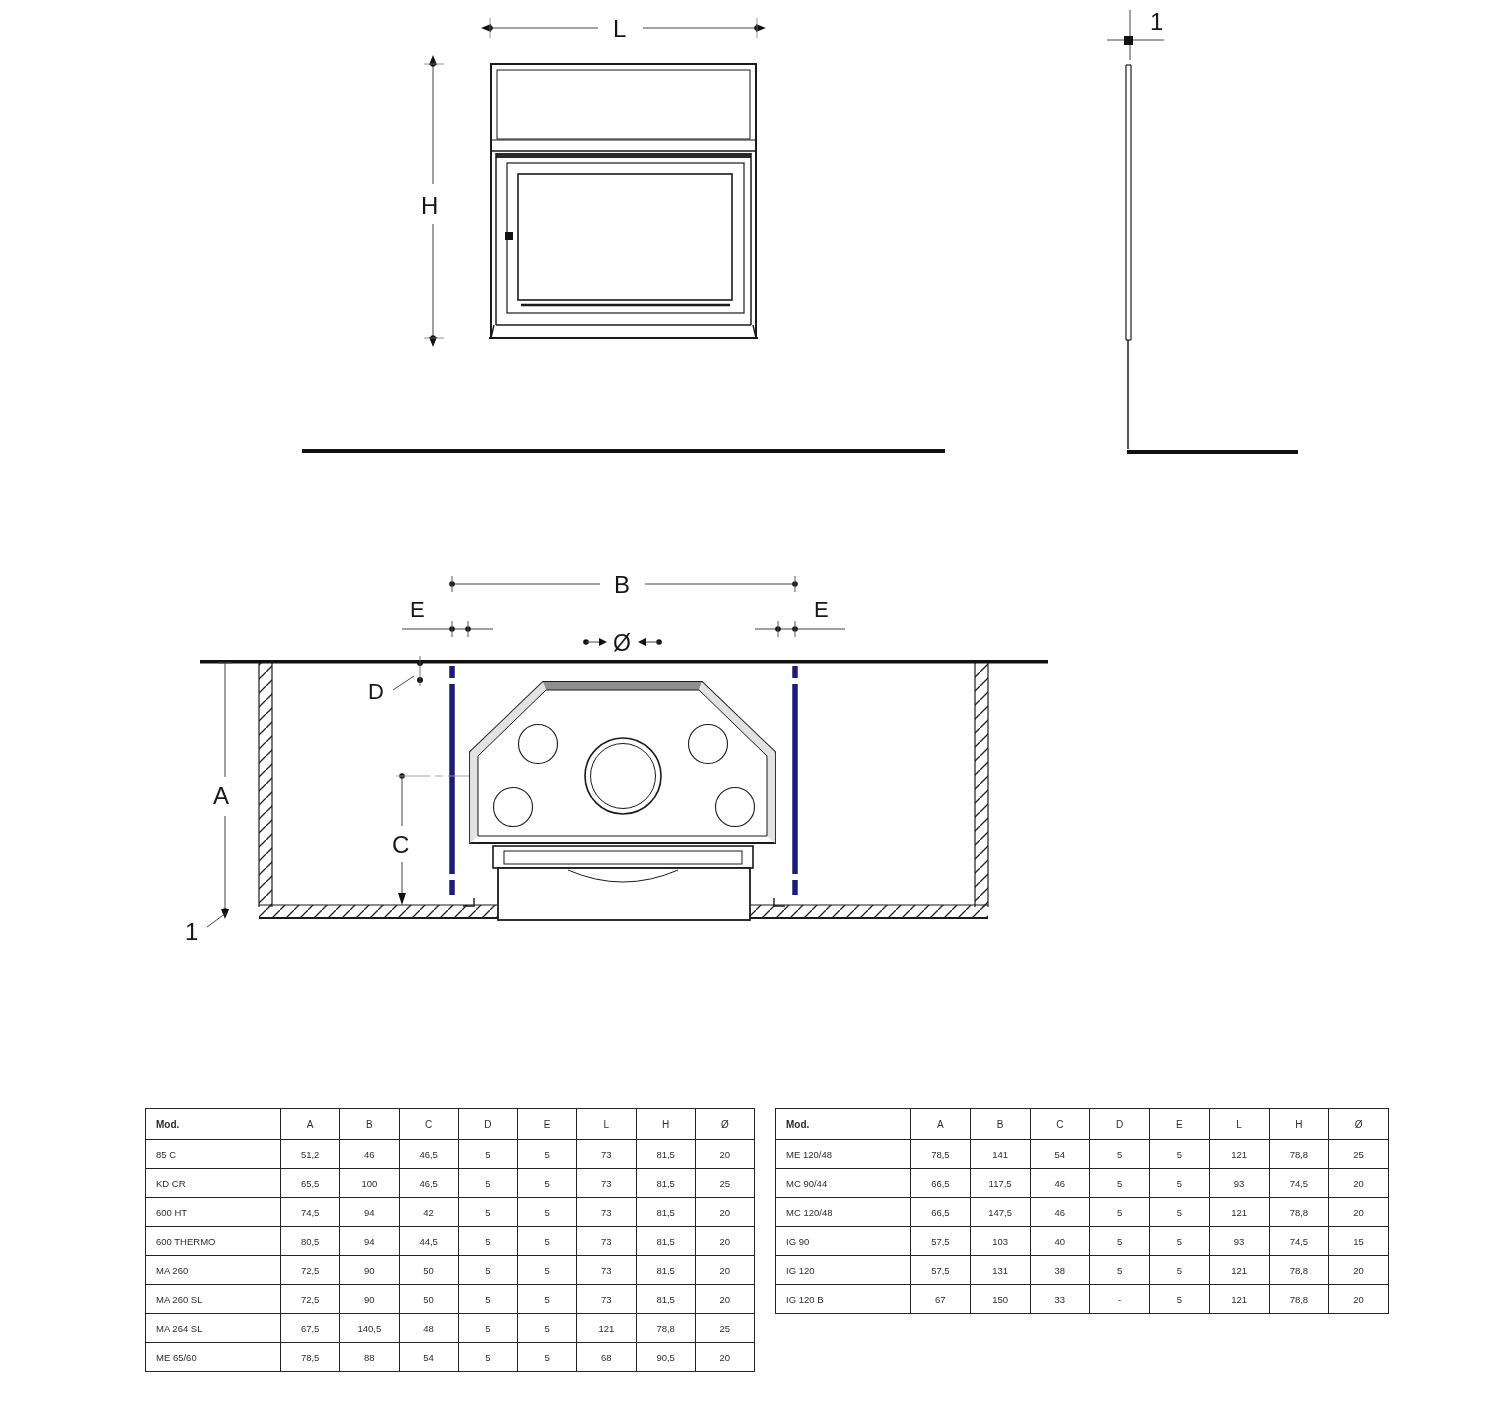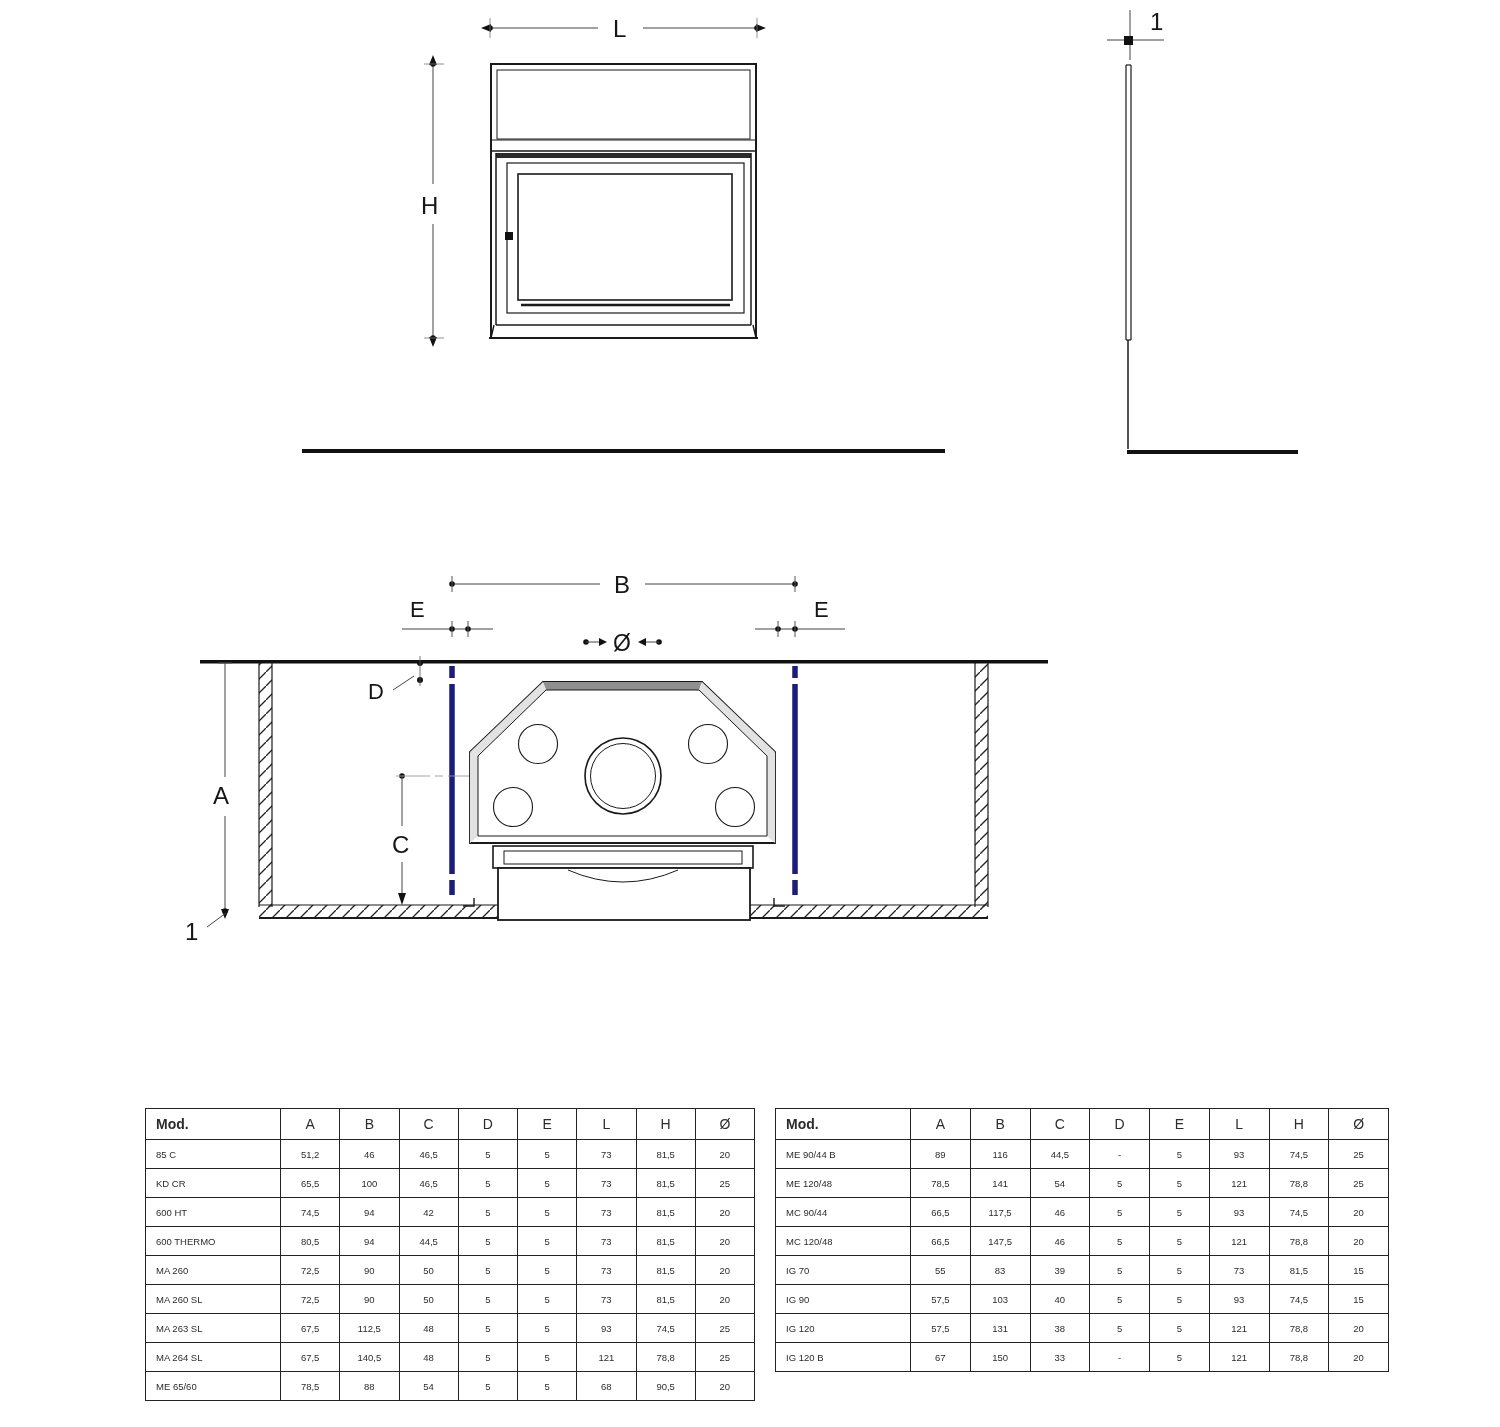--- a/index.html
+++ b/index.html
@@ -8,21 +8,21 @@
   #drawing{position:absolute;left:0;top:0;}
   svg text{fill:#161616;font-family:"Liberation Sans",sans-serif;}
   .dim-label{font-size:24px;}
   .dim-label-sm{font-size:22px;}
 
   table.dims{position:absolute;border-collapse:collapse;table-layout:fixed;background:#fff;}
   #table-left{left:145px;top:1108px;width:610px;}
   #table-right{left:775px;top:1108px;width:614px;}
   table.dims th,table.dims td{border:1.6px solid #242424;color:#2c2c2c;
       text-align:center;vertical-align:middle;overflow:hidden;white-space:nowrap;}
-  table.dims th{height:28px;font-size:14px;font-weight:400;}
+  table.dims th{height:28px;font-size:10px;font-weight:400;}
   table.dims th.mod-col{font-weight:700;}
   table.dims td{height:26px;font-size:9.5px;}
   table.dims .mod-col{width:123px;text-align:left;padding-left:10px;}
 </style>
 </head>
 <body>
 
 <div id="page">
 
 <svg id="drawing" width="1500" height="1100" viewBox="0 0 1500 1100">
@@ -286,31 +286,20 @@
           <td>72,5</td>
           <td>90</td>
           <td>50</td>
           <td>5</td>
           <td>5</td>
           <td>73</td>
           <td>81,5</td>
           <td>20</td>
         </tr>
         <tr>
-          <td class="mod-col">MA 263 SL</td>
-          <td>67,5</td>
-          <td>112,5</td>
-          <td>48</td>
-          <td>5</td>
-          <td>5</td>
-          <td>93</td>
-          <td>74,5</td>
-          <td>25</td>
-        </tr>
-        <tr>
           <td class="mod-col">MA 264 SL</td>
           <td>67,5</td>
           <td>140,5</td>
           <td>48</td>
           <td>5</td>
           <td>5</td>
           <td>121</td>
           <td>78,8</td>
           <td>25</td>
         </tr>
@@ -336,31 +325,20 @@
           <th>C</th>
           <th>D</th>
           <th>E</th>
           <th>L</th>
           <th>H</th>
           <th>Ø</th>
         </tr>
       </thead>
       <tbody>
         <tr>
-          <td class="mod-col">ME 90/44 B</td>
-          <td>89</td>
-          <td>116</td>
-          <td>44,5</td>
-          <td>-</td>
-          <td>5</td>
-          <td>93</td>
-          <td>74,5</td>
-          <td>25</td>
-        </tr>
-        <tr>
           <td class="mod-col">ME 120/48</td>
           <td>78,5</td>
           <td>141</td>
           <td>54</td>
           <td>5</td>
           <td>5</td>
           <td>121</td>
           <td>78,8</td>
           <td>25</td>
         </tr>
@@ -378,31 +356,20 @@
         <tr>
           <td class="mod-col">MC 120/48</td>
           <td>66,5</td>
           <td>147,5</td>
           <td>46</td>
           <td>5</td>
           <td>5</td>
           <td>121</td>
           <td>78,8</td>
           <td>20</td>
-        </tr>
-        <tr>
-          <td class="mod-col">IG 70</td>
-          <td>55</td>
-          <td>83</td>
-          <td>39</td>
-          <td>5</td>
-          <td>5</td>
-          <td>73</td>
-          <td>81,5</td>
-          <td>15</td>
         </tr>
         <tr>
           <td class="mod-col">IG 90</td>
           <td>57,5</td>
           <td>103</td>
           <td>40</td>
           <td>5</td>
           <td>5</td>
           <td>93</td>
           <td>74,5</td>

